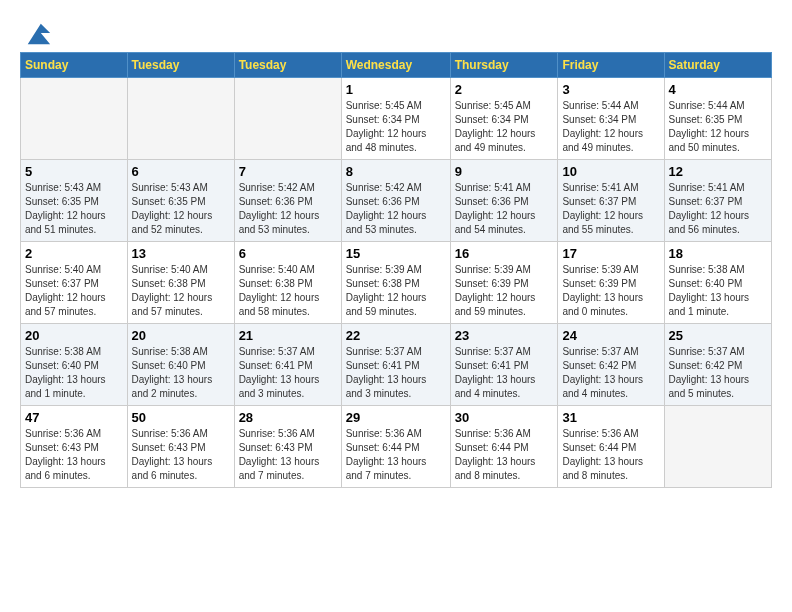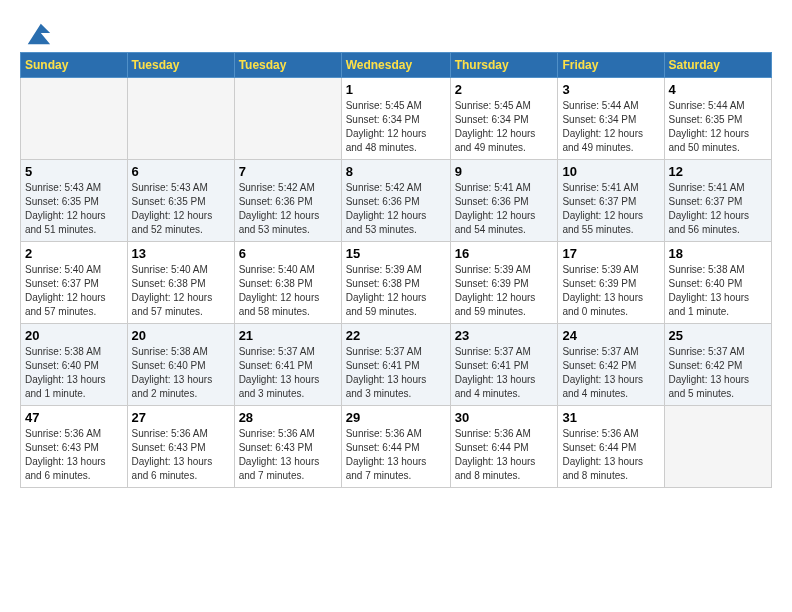--- a/index.html
+++ b/index.html
@@ -314,21 +314,21 @@
       </tr>
       <tr>
         <td>
           <span class="day-number">47</span>
           <div class="day-info" style="white-space: pre-line;">Sunrise: 5:36 AM
 Sunset: 6:43 PM
 Daylight: 13 hours
 and 6 minutes.</div>
         </td>
         <td>
-          <span class="day-number">27</span>
+          <span class="day-number">50</span>
           <div class="day-info" style="white-space: pre-line;">Sunrise: 5:36 AM
 Sunset: 6:43 PM
 Daylight: 13 hours
 and 6 minutes.</div>
         </td>
         <td>
           <span class="day-number">28</span>
           <div class="day-info" style="white-space: pre-line;">Sunrise: 5:36 AM
 Sunset: 6:43 PM
 Daylight: 13 hours

